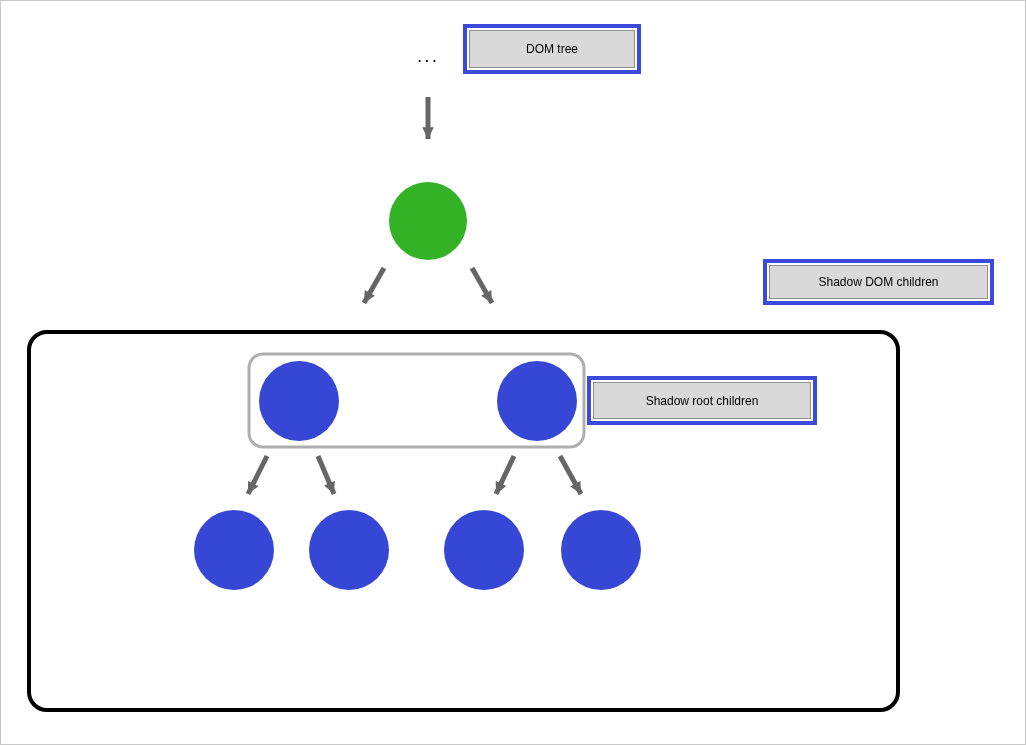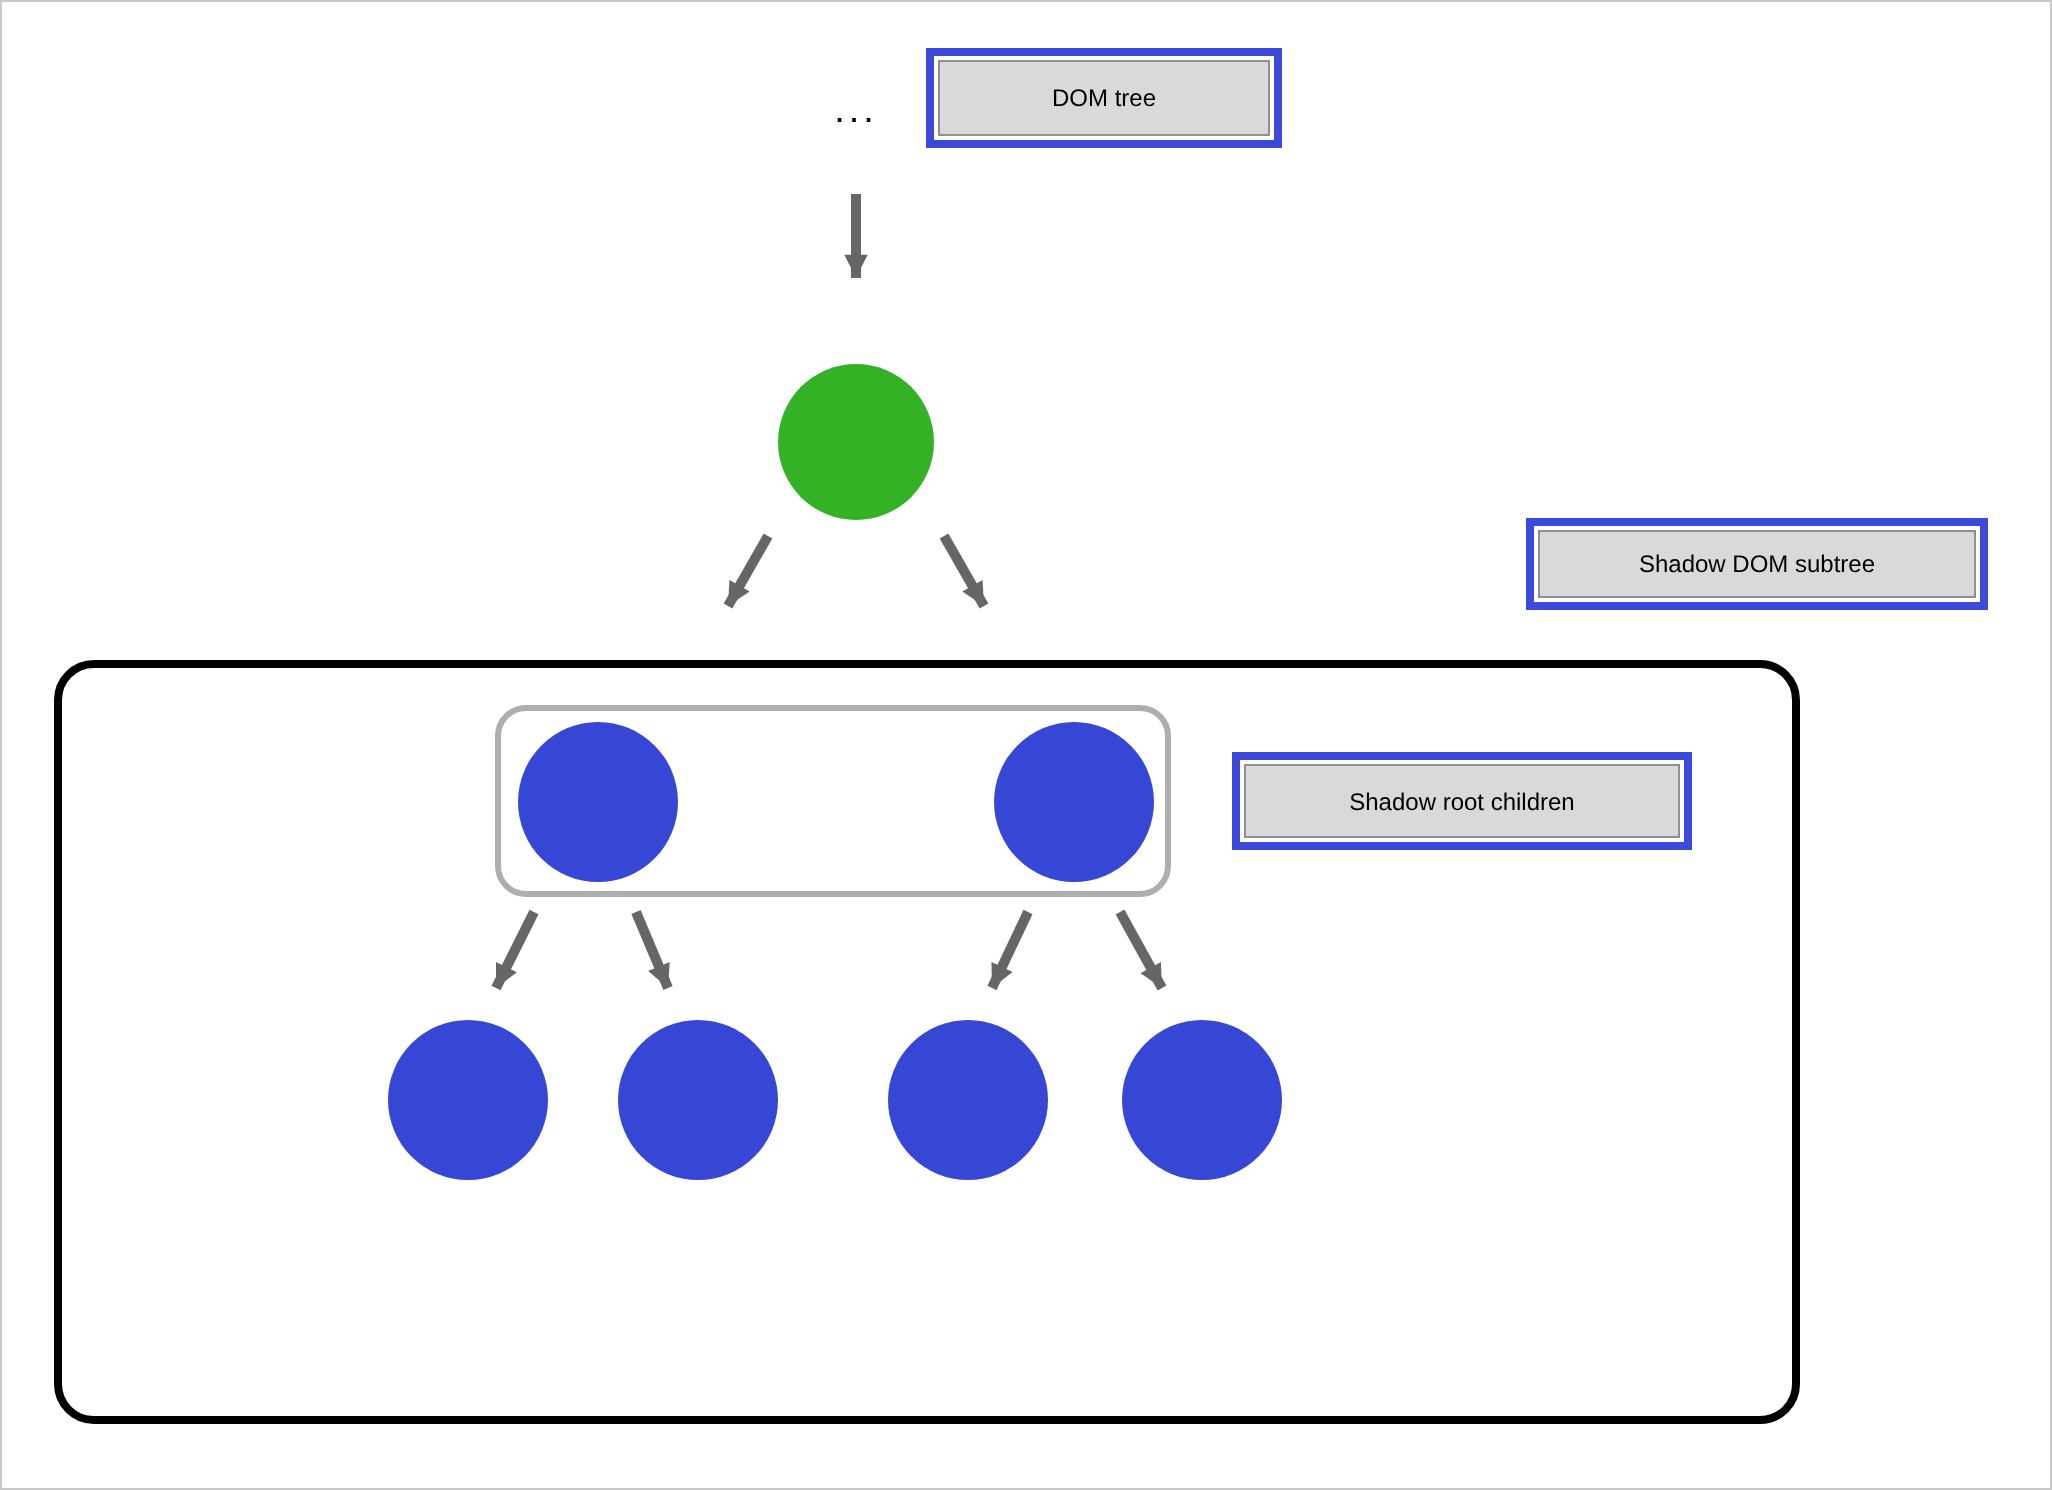--- a/index.html
+++ b/index.html
@@ -60,21 +60,21 @@
     left: 408px; top: 44px;
     width: 38px;
     text-align: center;
     font-size: 19px;
     letter-spacing: 2px;
     color: var(--text-black);
   }
   .lbl-dom-tree            { left: 462px; top: 23px;  width: 178px; height: 50px; }
   .lbl-shadow-host         { left: 188px; top: 195px; width: 180px; height: 48px; }
   .lbl-shadow-dom-subtree  { left: 762px; top: 258px; width: 231px; height: 46px; }
-  .lbl-shadow-root-children{ left: 615px; top: 375px; width: 230px; height: 49px; }
+  .lbl-shadow-root-children{ left: 586px; top: 375px; width: 230px; height: 49px; }
 </style>
 </head>
 <body>
 
 <div class="page">
 
   <svg class="layer" viewBox="0 0 1026 745">
     <defs>
       <marker id="arrowhead" viewBox="0 0 12 12" refX="11" refY="6" markerWidth="16" markerHeight="14" markerUnits="userSpaceOnUse" orient="auto">
         <path class="arrow-head" d="M1,1 L11,6 L1,11 Z"></path>
@@ -105,20 +105,20 @@
   </svg>
 
   <div class="ellipsis">...</div>
 
   <div class="label lbl-dom-tree">
     <div class="label-inner">DOM tree</div>
   </div>
 
 
   <div class="label lbl-shadow-dom-subtree">
-    <div class="label-inner">Shadow DOM subtree</div>
+    <div class="label-inner">Shadow DOM children</div>
   </div>
 
   <div class="label lbl-shadow-root-children">
     <div class="label-inner">Shadow root children</div>
   </div>
 
 </div>
 
 </body></html>

